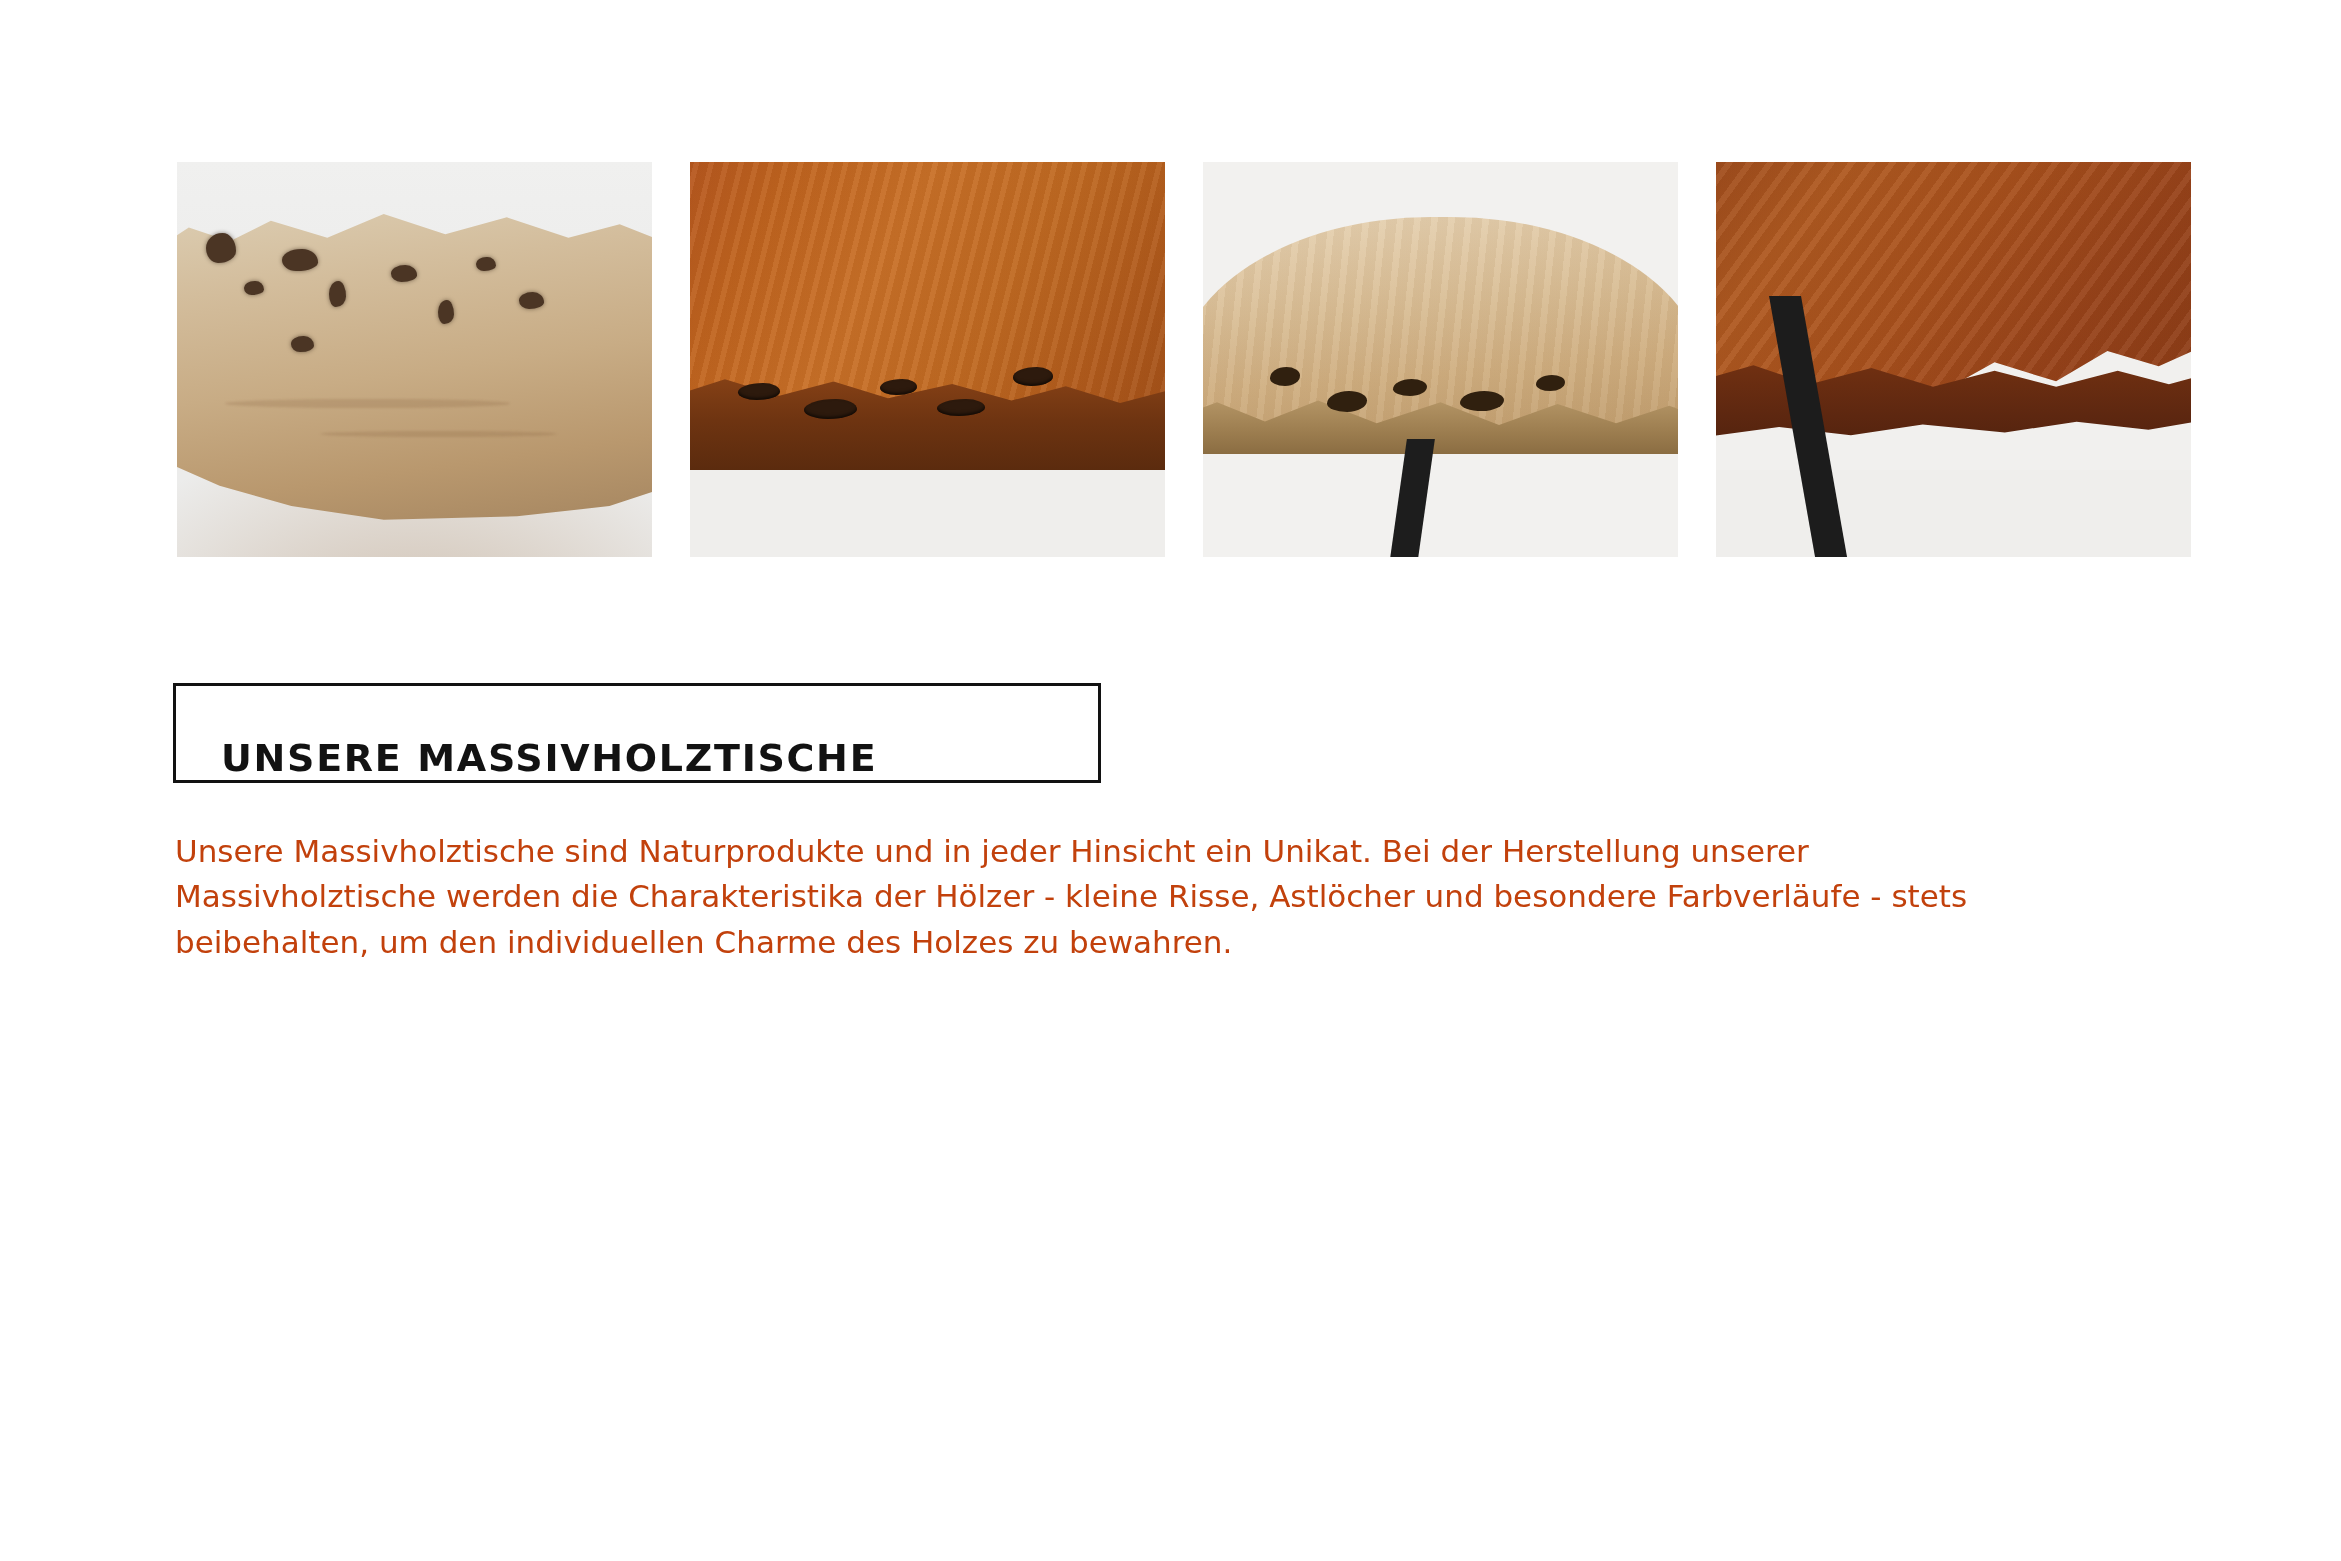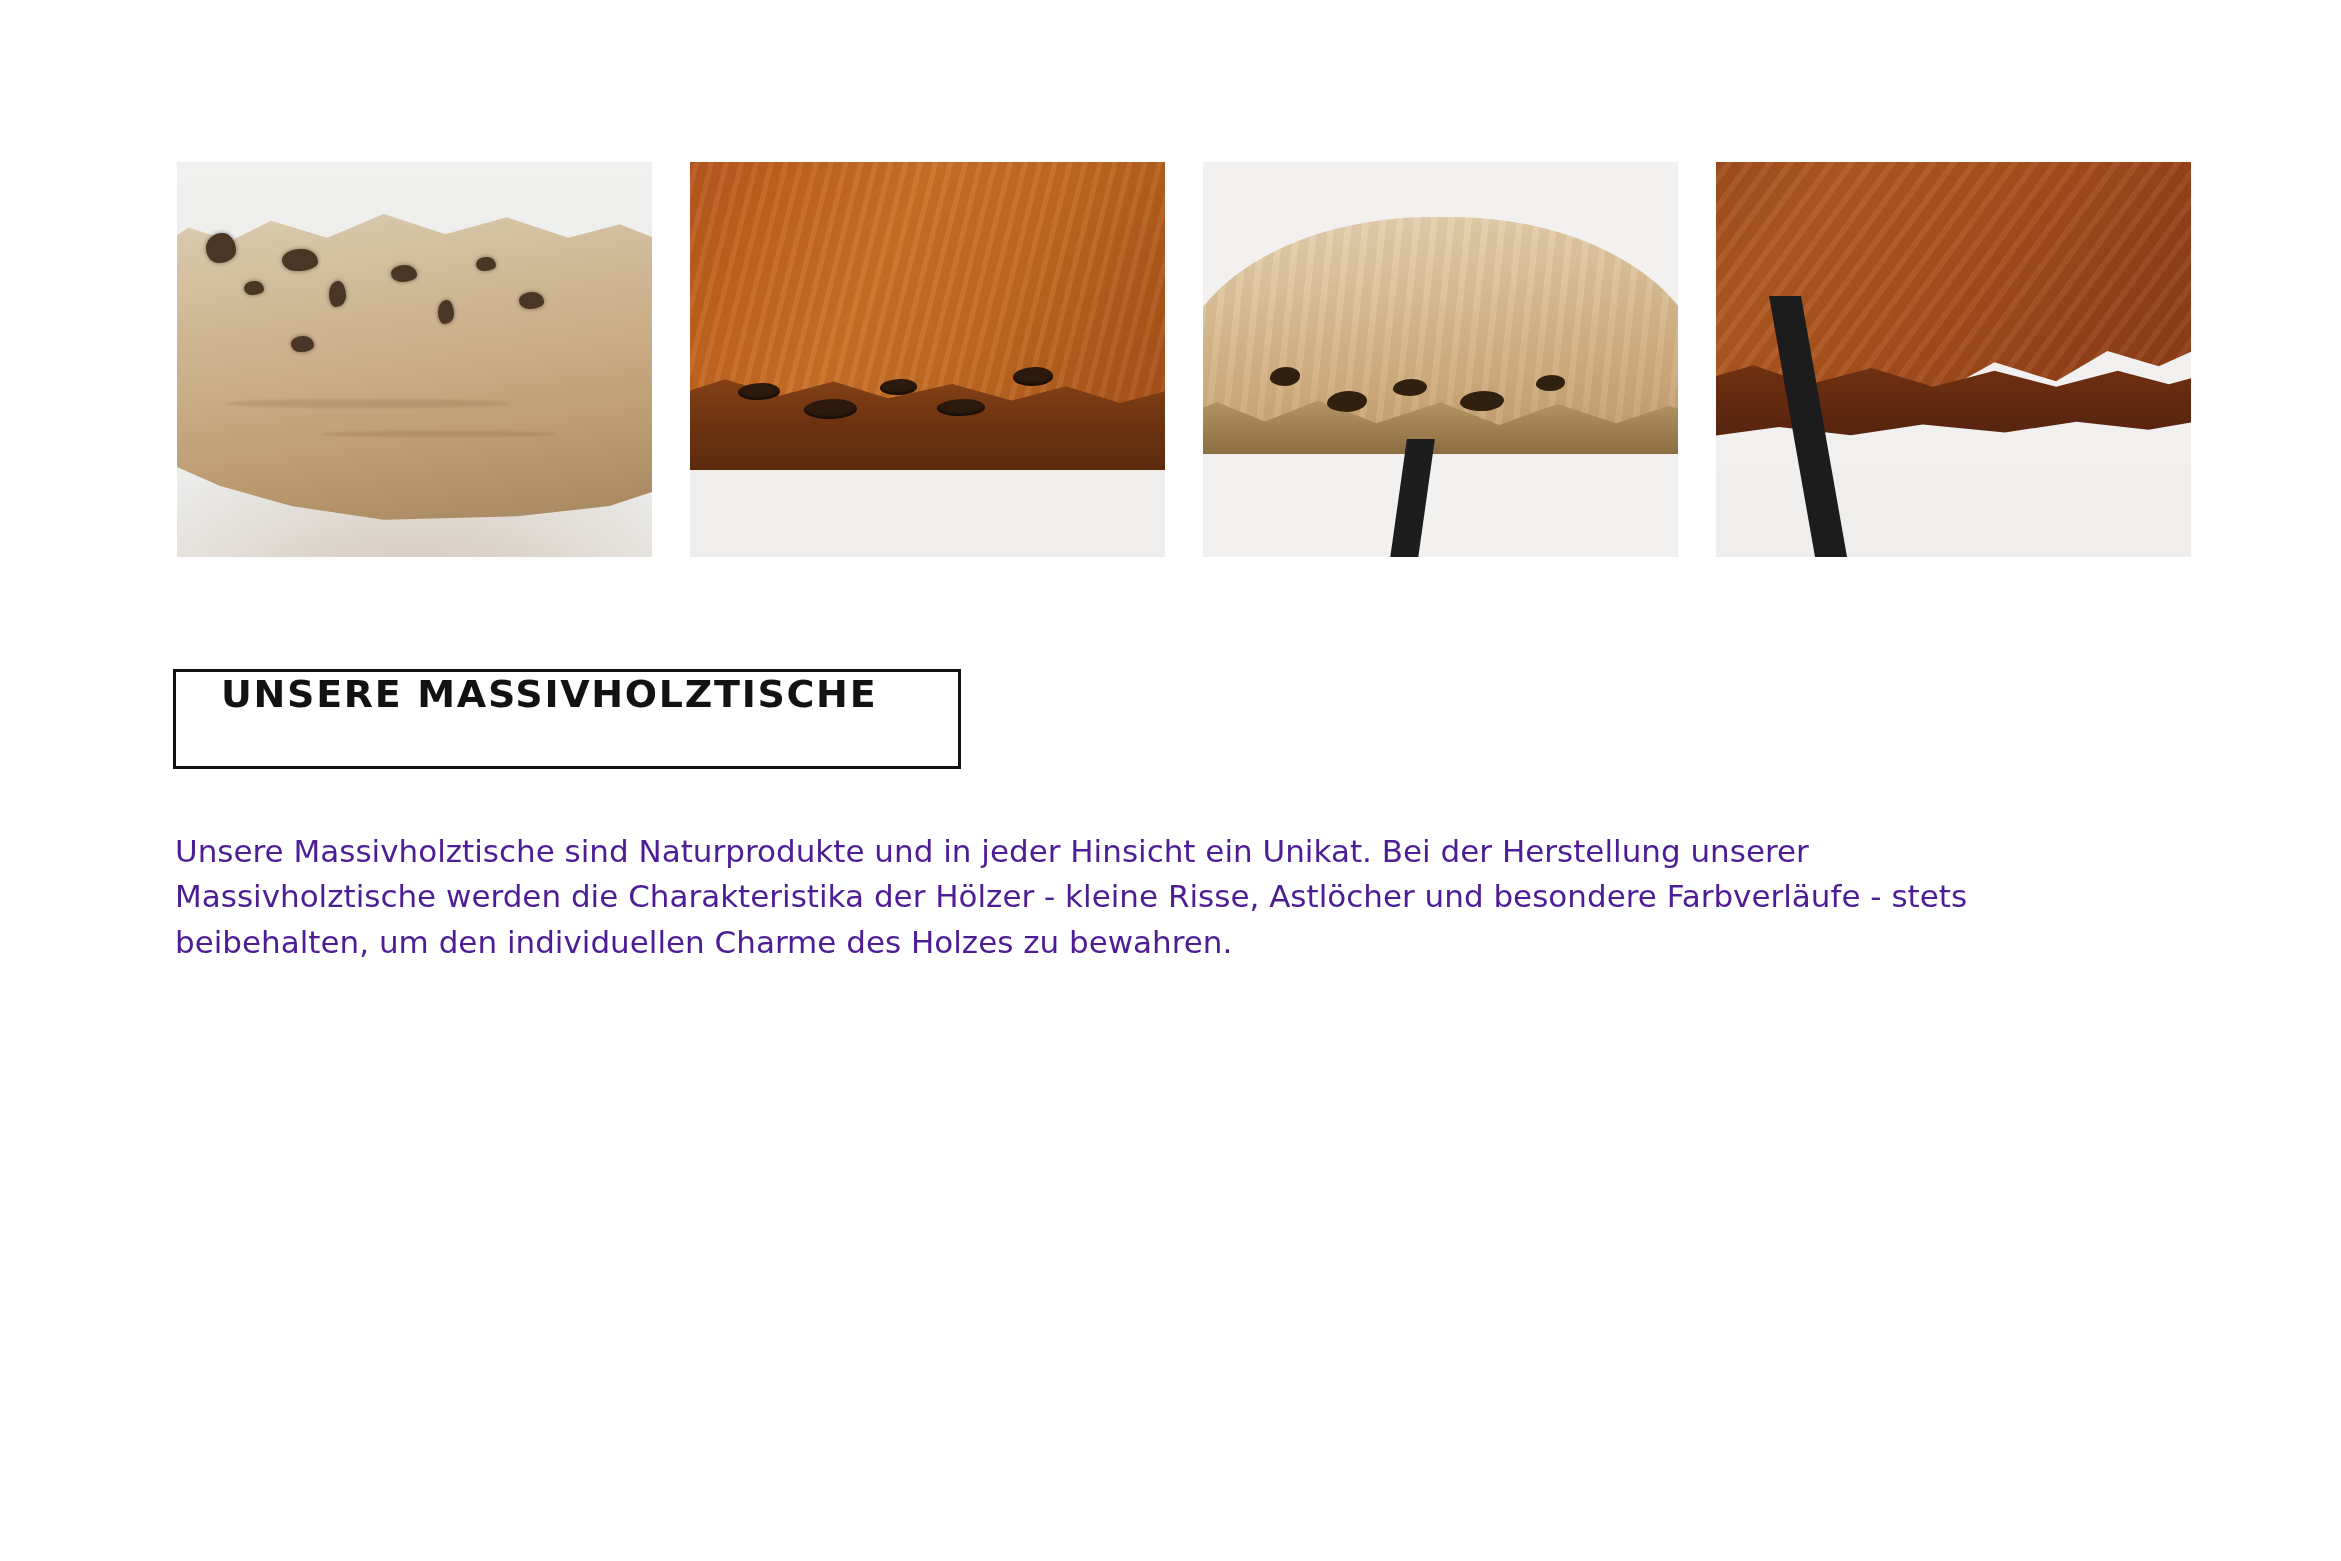--- a/index.html
+++ b/index.html
@@ -181,27 +181,27 @@
     position: absolute;
     left: 0; bottom: 0;
     width: 100%; height: 22%;
     background: #efeeec;
   }
 
   
   .heading-box {
     position: absolute;
     left: 173px;
-    top: 669px;
-    width: 788px;
+    top: 683px;
+    width: 928px;
     height: 100px;
     border: 3.3px solid #121212;
     box-sizing: border-box;
     display: flex;
-    align-items: flex-start;
+    align-items: flex-end;
   }
   .heading-text {
     font-family: "DejaVu Sans", sans-serif;
     font-weight: bold;
     font-size: 38px;
     letter-spacing: 1.7px;
     color: #121212;
     padding-left: 45px;
     white-space: nowrap;
   }
@@ -211,21 +211,21 @@
     position: absolute;
     left: 175px;
     top: 829px;
     width: 1864px;
   }
   .copy p {
     margin: 0 0 40px 0;
     font-family: "DejaVu Sans", sans-serif;
     font-size: 31px;
     line-height: 1.46;
-    color: #4c1d95;
+    color: #c2410c;
     font-weight: 400;
   }
   .copy p:last-child { margin-bottom: 0; }
 </style>
 </head>
 <body>
 
 <div class="page">
 
   <div class="gallery">

